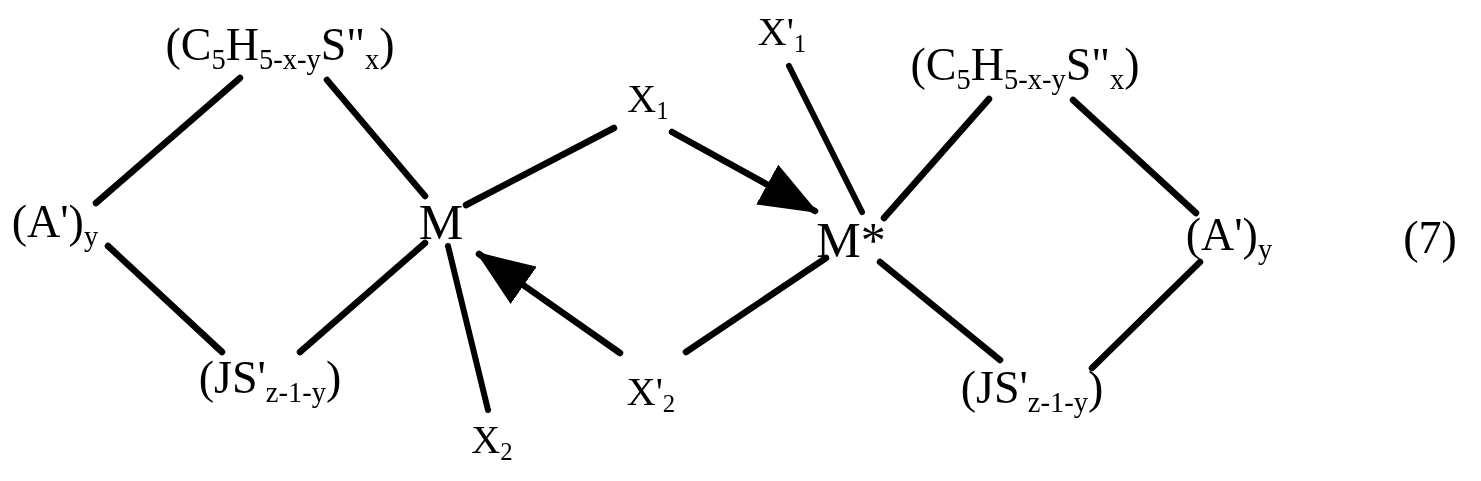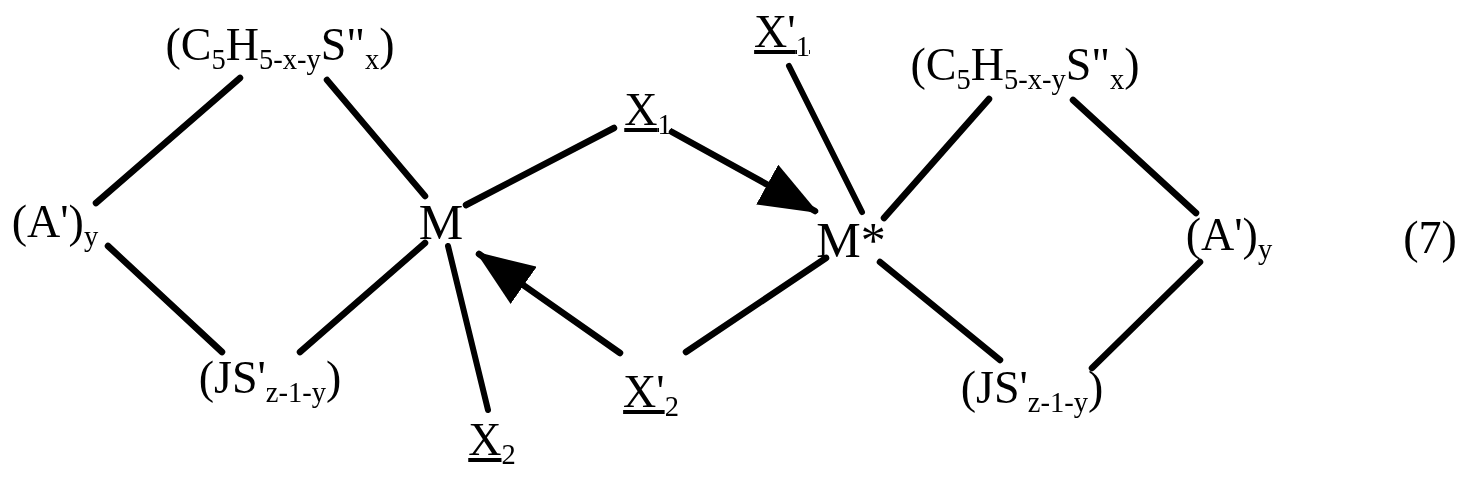--- a/index.html
+++ b/index.html
@@ -36,22 +36,21 @@
     transform: translate(-50%, -50%);
     letter-spacing: 0px;
   }
   .lig {           
     font-size: 46px;
   }
   .metal {         
     font-size: 50px;
   }
   .xlab {          
-    font-size: 46px;
-    text-decoration: underline;
+    font-size: 40px;
   }
   .eqnum {
     font-size: 46px;
   }
   sub {
     font-size: 0.62em;
     vertical-align: -0.30em;
     line-height: 0;
   }
 </style>
@@ -99,21 +98,21 @@
   <div class="node lig" id="n-js-left" style="left: 270px; top: 378px;">
     <span>(JS'</span><sub>z-1-y</sub><span>)</span>
   </div>
 
   <div class="node metal" id="n-metal-left" style="left: 441px; top: 222px;">M</div>
 
   <div class="node xlab" id="n-x2" style="left: 492px; top: 440px;">
     <span>X</span><sub>2</sub>
   </div>
 
-  <div class="node xlab" id="n-x1" style="left: 648px; top: 110px; text-align: right;">
+  <div class="node xlab" id="n-x1" style="left: 648px; top: 99px; text-align: right;">
     <span>X</span><sub>1</sub>
   </div>
 
   <div class="node xlab" id="n-x2p" style="left: 651px; top: 392px;">
     <span>X'</span><sub>2</sub>
   </div>
 
   <div class="node xlab" id="n-x1p" style="left: 782px; top: 32px;">
     <span>X'</span><sub>1</sub>
   </div>

